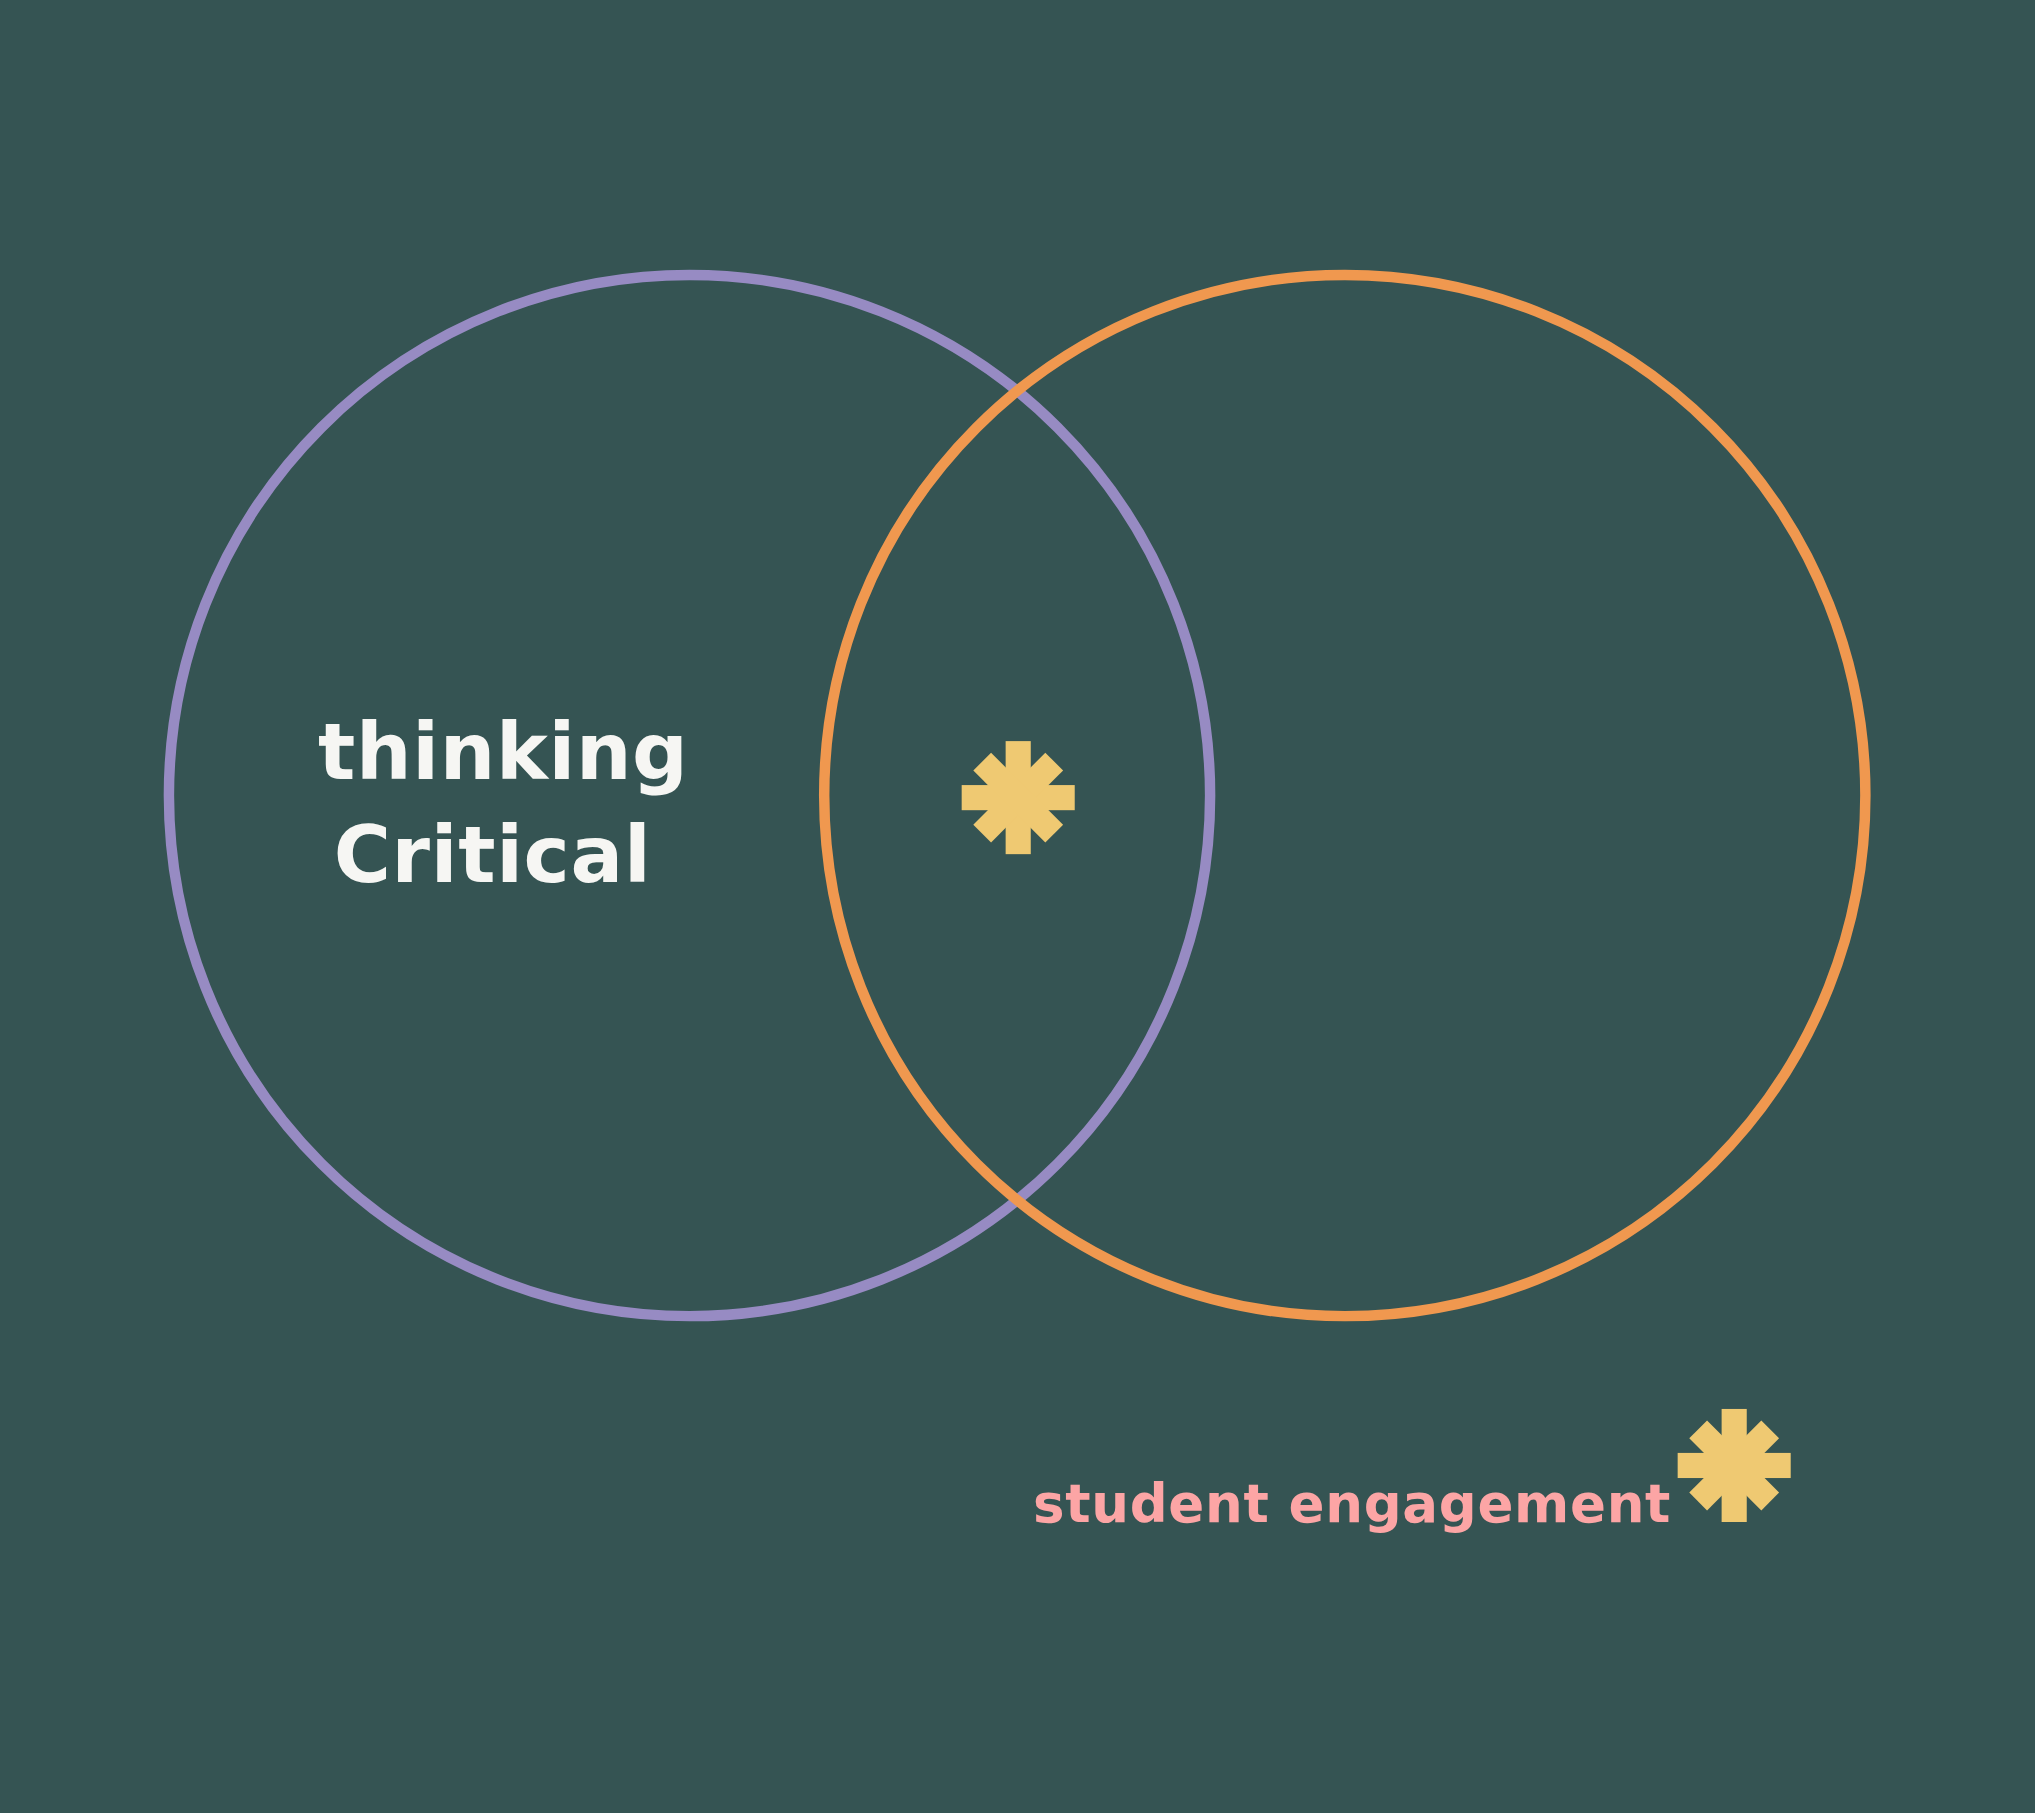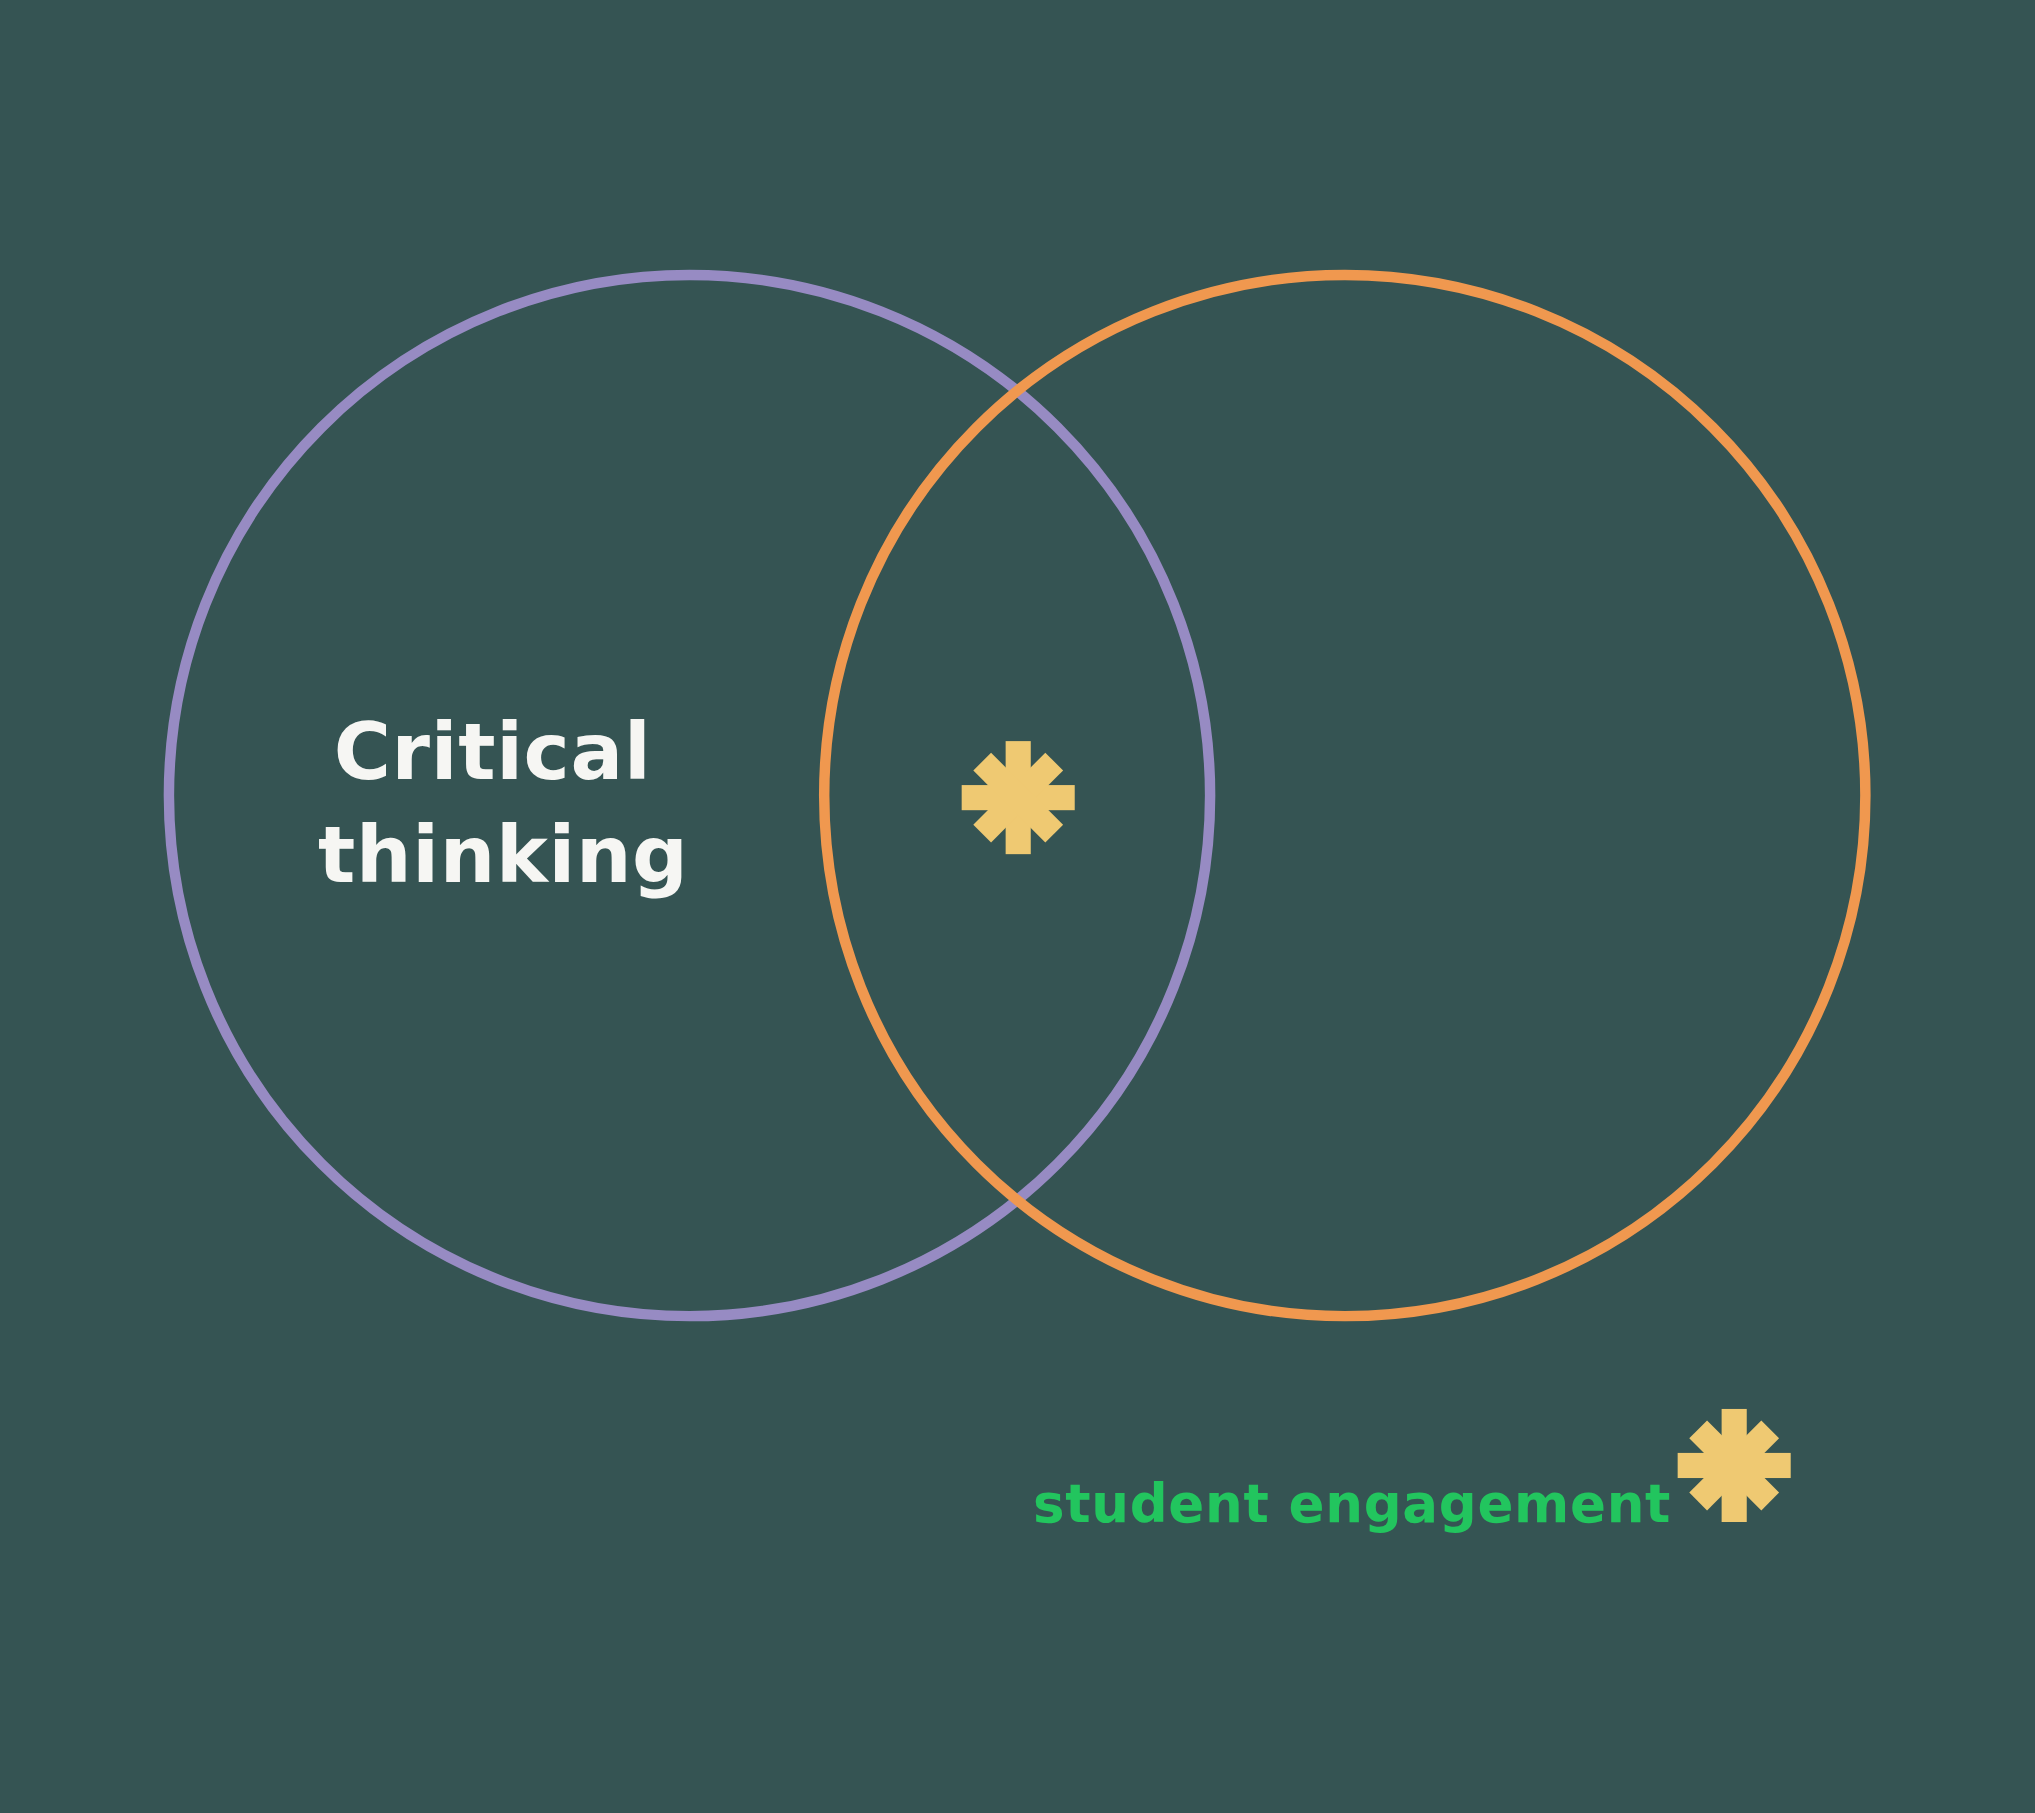--- a/index.html
+++ b/index.html
@@ -40,21 +40,21 @@
     .label-right {
       left: 1256px;
       width: 419px;
       top: 701px;
     }
     .legend-text {
       position: absolute;
       left: 1033px;
       top: 1469px;
       width: 628px;
-      color: #22c55e;
+      color: #fca5a5;
       font-family: "DejaVu Sans", sans-serif;
       font-weight: bold;
       font-size: 53px;
       line-height: 70px;
       white-space: nowrap;
       letter-spacing: 0.7px;
     }
   </style>
 </head>
 <body>
@@ -78,21 +78,21 @@
     <g transform="translate(1459,1143)" fill="#EFC972">
       <use href="#asterisk-shape"></use>
     </g>
 
     <g transform="translate(2485,2100)" fill="#EFC972">
       <use href="#asterisk-shape"></use>
     </g>
   </svg>
 
   <div class="set-label label-left">
+    <span class="line">thinking</span>
     <span class="line">Critical</span>
-    <span class="line">thinking</span>
   </div>
 
 
   <div class="legend-text">student engagement</div>
 
 </div>
 
 
 </body></html>

